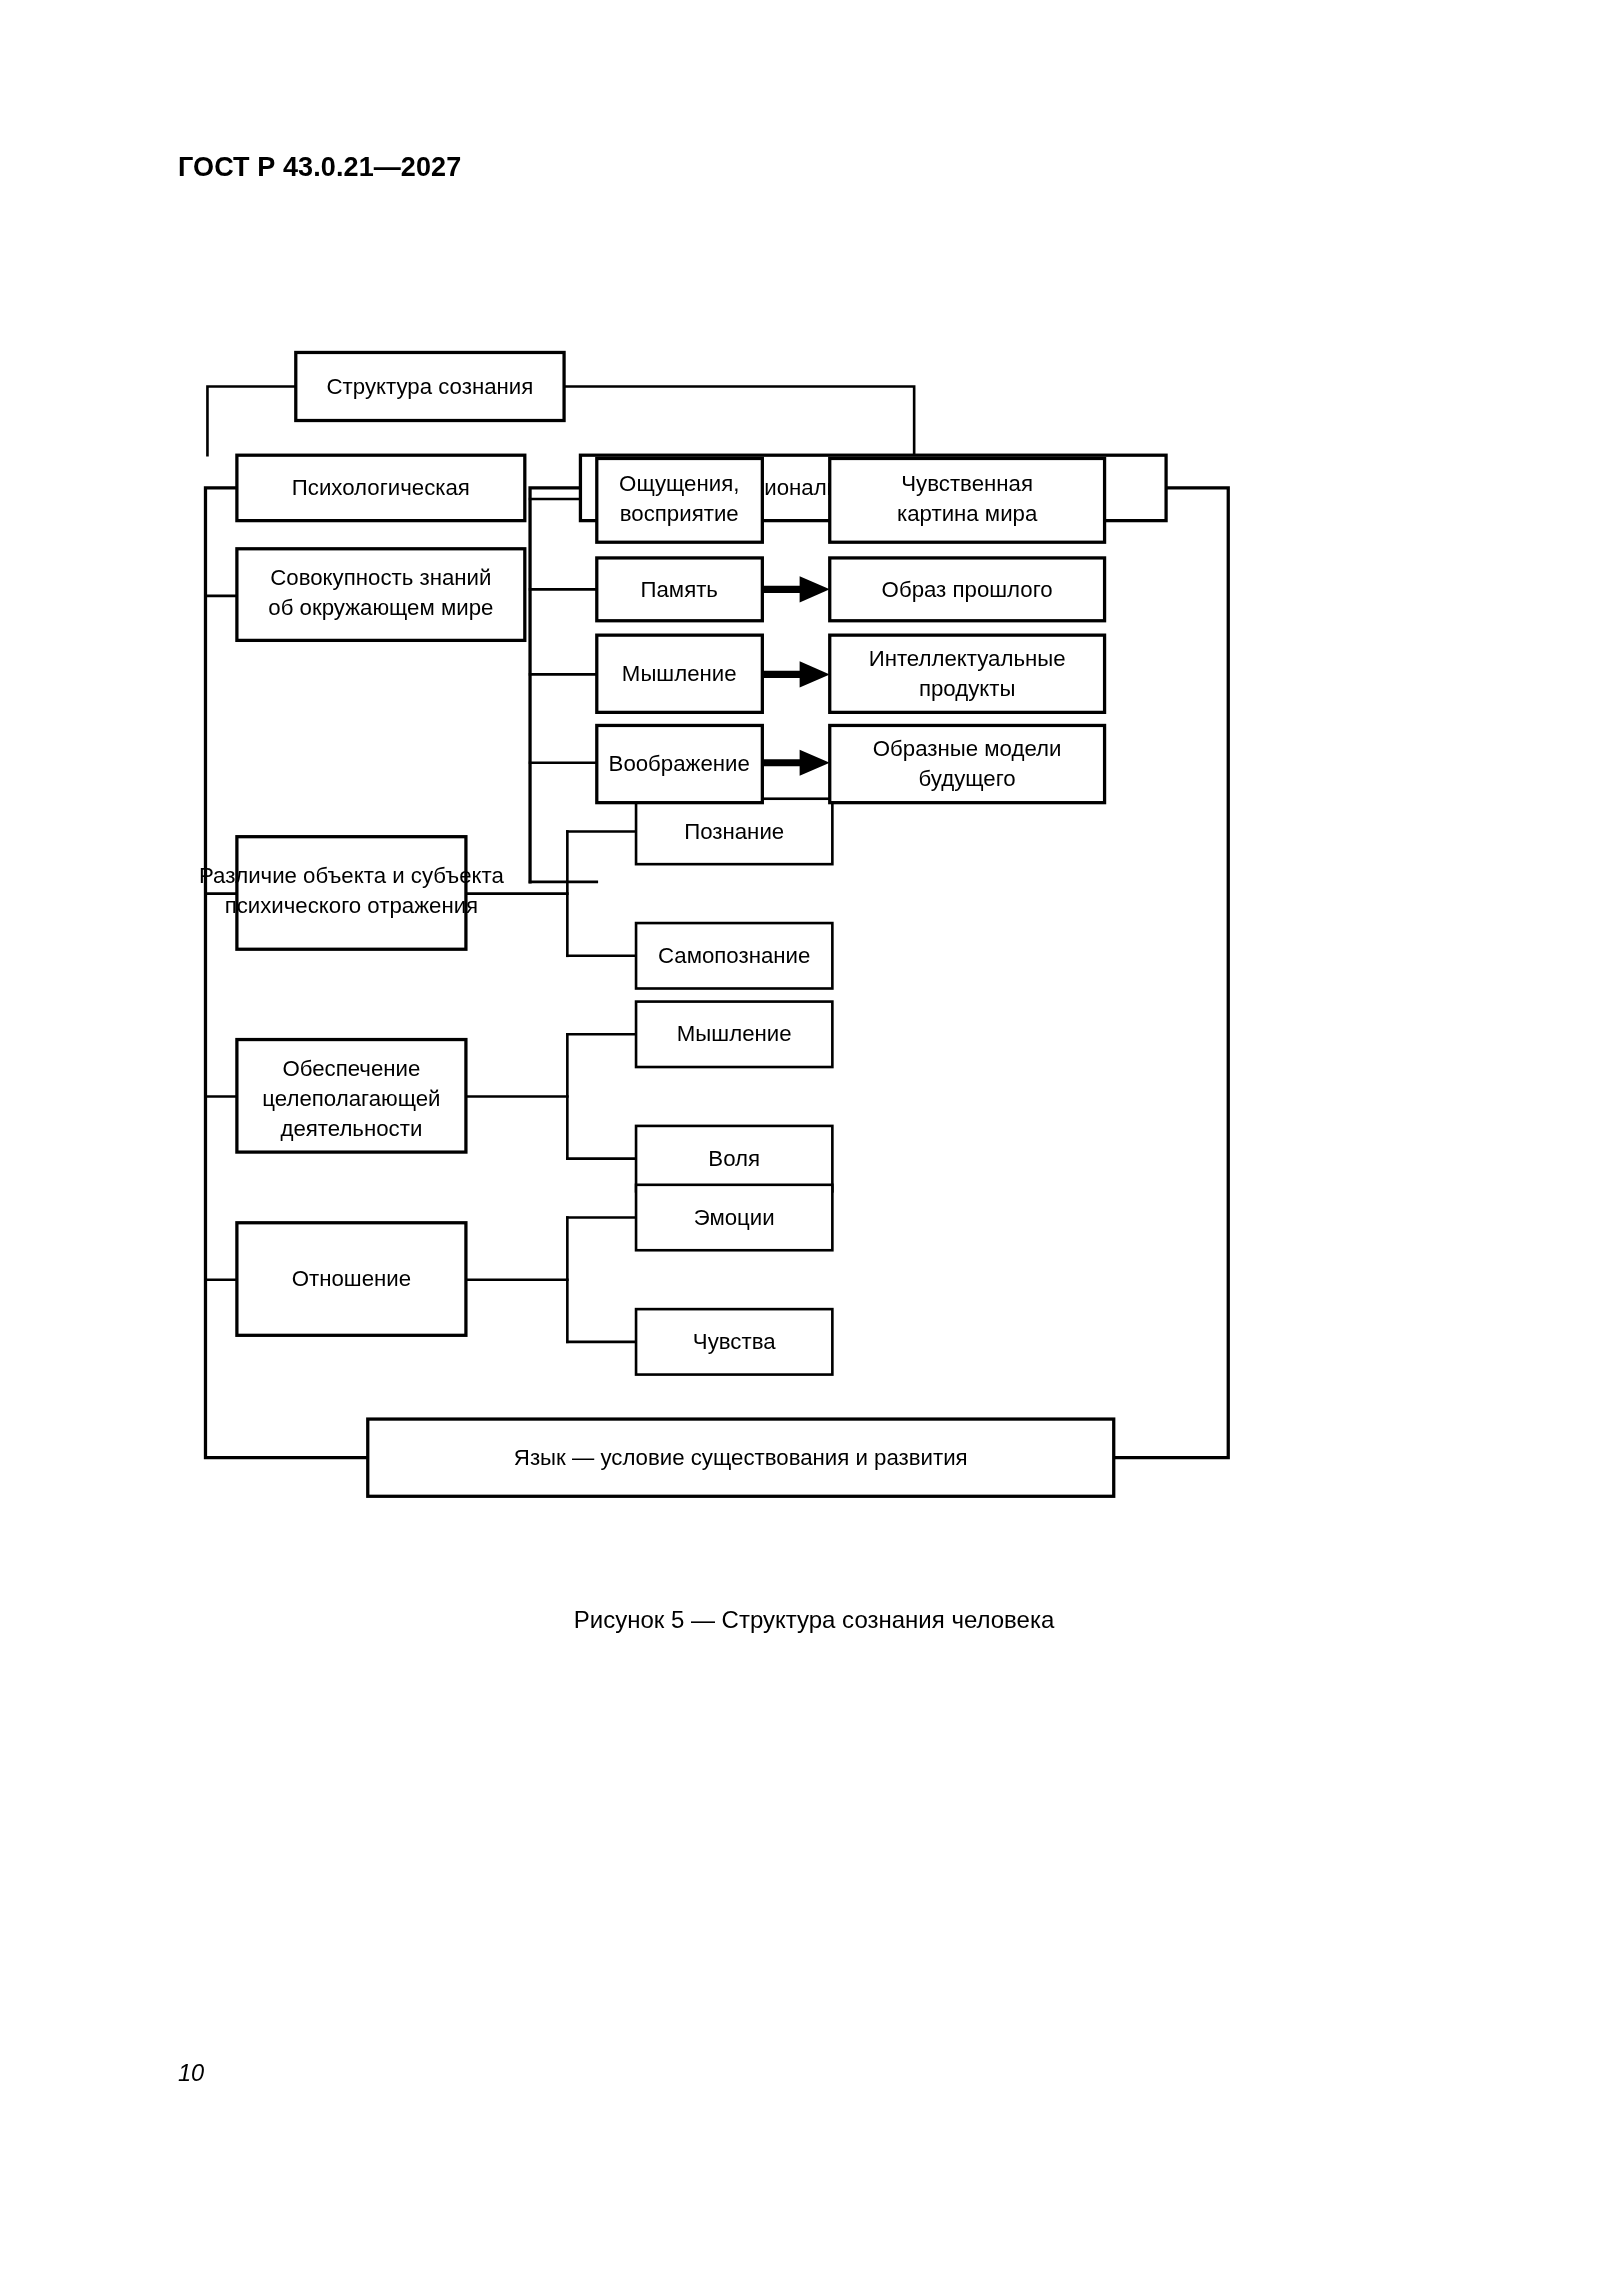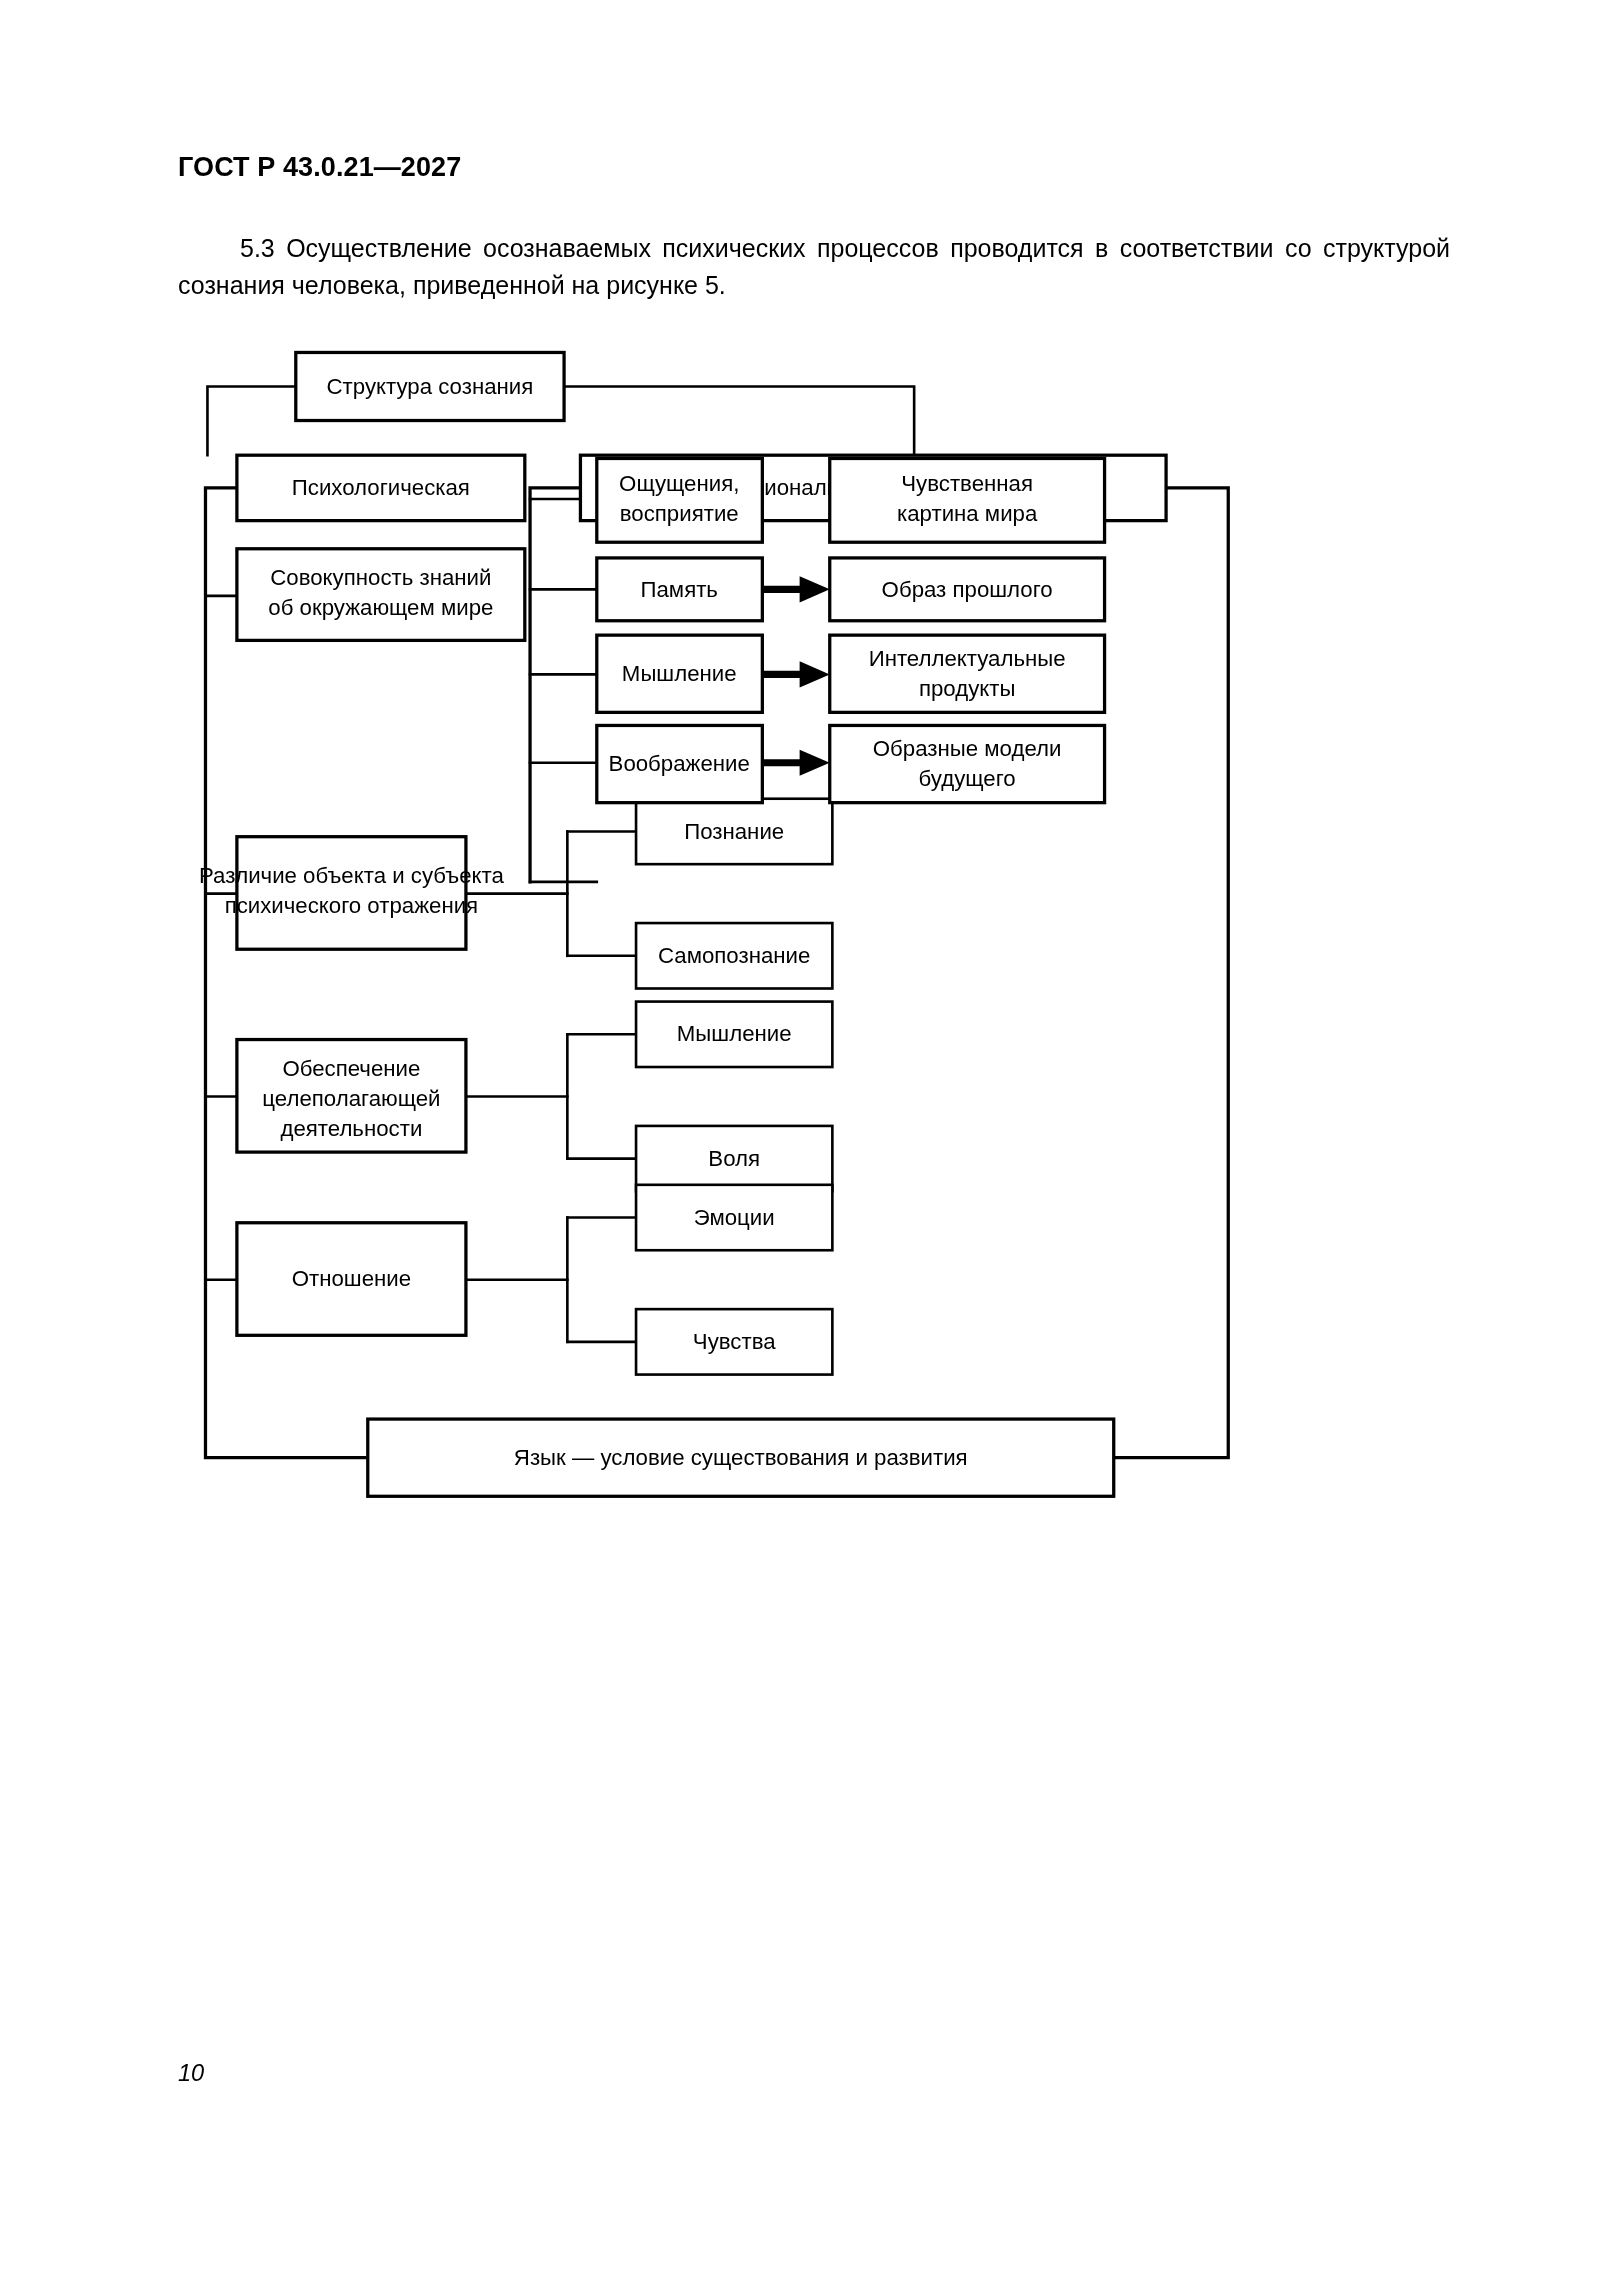--- a/index.html
+++ b/index.html
@@ -109,21 +109,20 @@
     dominant-baseline: middle;
   }
 </style>
 </head>
 <body>
 
 <div class="page">
 
   <div class="std-header">ГОСТ Р 43.0.21—2027</div>
 
-  <div class="body-par">5.3  Осуществление осознаваемых психических процессов проводится в соответствии со структу­рой сознания человека, приведенной на рисунке 5.</div>
 
   <div class="figure-wrap">
     <svg viewBox="0 0 1950 1960" xmlns="http://www.w3.org/2000/svg">
 
       <path class="conn" d="M 180 60 L 45 60 L 45 165"></path>
 
       <path class="conn" d="M 590 60 L 1125 60 L 1125 165"></path>
 
       <path class="conn-thick" d="M 90 215 L 42 215 L 42 1697 L 290 1697"></path>
 
@@ -278,17 +277,18 @@
       </g>
 
       <g>
         <rect class="nbox-thick" x="290" y="1638" width="1140" height="118"></rect>
         <text class="nlabel" x="860" y="1699">Язык — условие существования и развития</text>
       </g>
 
     </svg>
   </div>
 
+  <div class="fig-caption">Рисунок 5 — Структура сознания человека</div>
 
   <div class="page-number">10</div>
 
 </div>
 
 
 </body></html>

